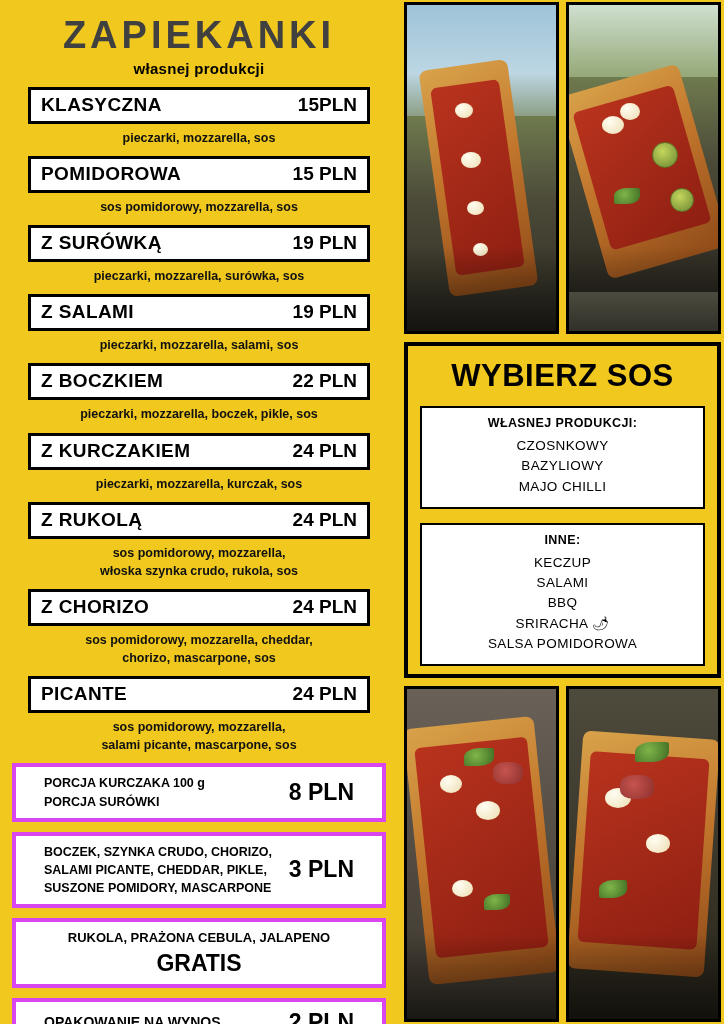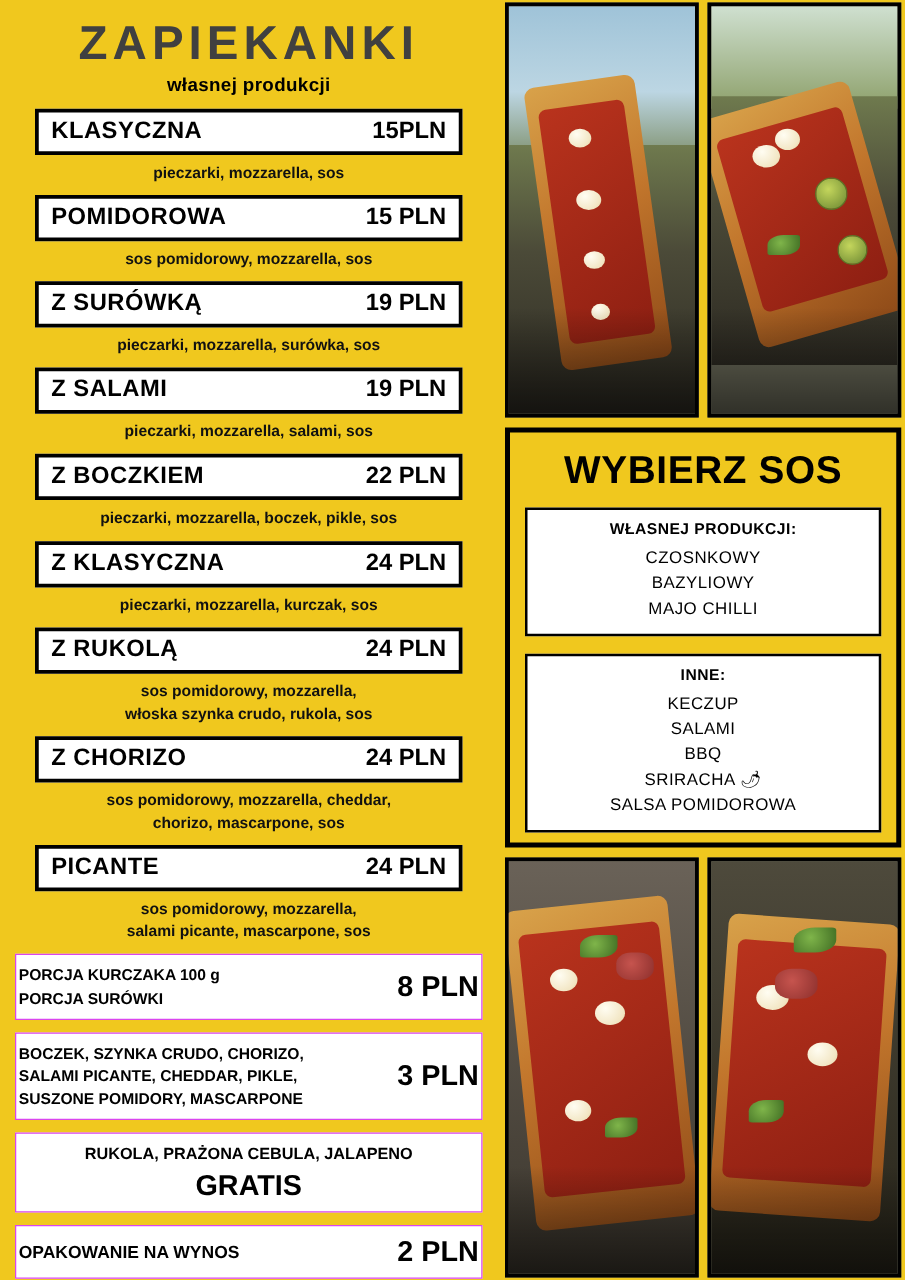--- a/index.html
+++ b/index.html
@@ -87,26 +87,26 @@
     color: #111;
     padding: 5px 6px 2px 6px;
     line-height: 1.45;
   }
 
   .extras {
     padding: 0 12px;
     margin-top: 6px;
   }
   .extra-box {
-    border: 1px solid #d946ef;
+    border: 4px solid #d946ef;
     background: #fff;
     display: flex;
     align-items: center;
     justify-content: space-between;
-    padding: 7px 2px;
+    padding: 7px 28px;
     margin-bottom: 10px;
     box-sizing: border-box;
   }
   .extra-lines {
     font-size: 12.5px;
     font-weight: bold;
     line-height: 1.45;
     color: #000;
     text-align: left;
   }
@@ -290,21 +290,21 @@
       <div class="menu-item">
         <div class="item-row">
           <span class="item-name">Z BOCZKIEM</span>
           <span class="item-price">22 PLN</span>
         </div>
         <div class="item-desc">pieczarki, mozzarella, boczek, pikle, sos</div>
       </div>
 
       <div class="menu-item">
         <div class="item-row">
-          <span class="item-name">Z KLASYCZNA</span>
+          <span class="item-name">Z KURCZAKIEM</span>
           <span class="item-price">24 PLN</span>
         </div>
         <div class="item-desc">pieczarki, mozzarella, kurczak, sos</div>
       </div>
 
       <div class="menu-item">
         <div class="item-row">
           <span class="item-name">Z RUKOLĄ</span>
           <span class="item-price">24 PLN</span>
         </div>

